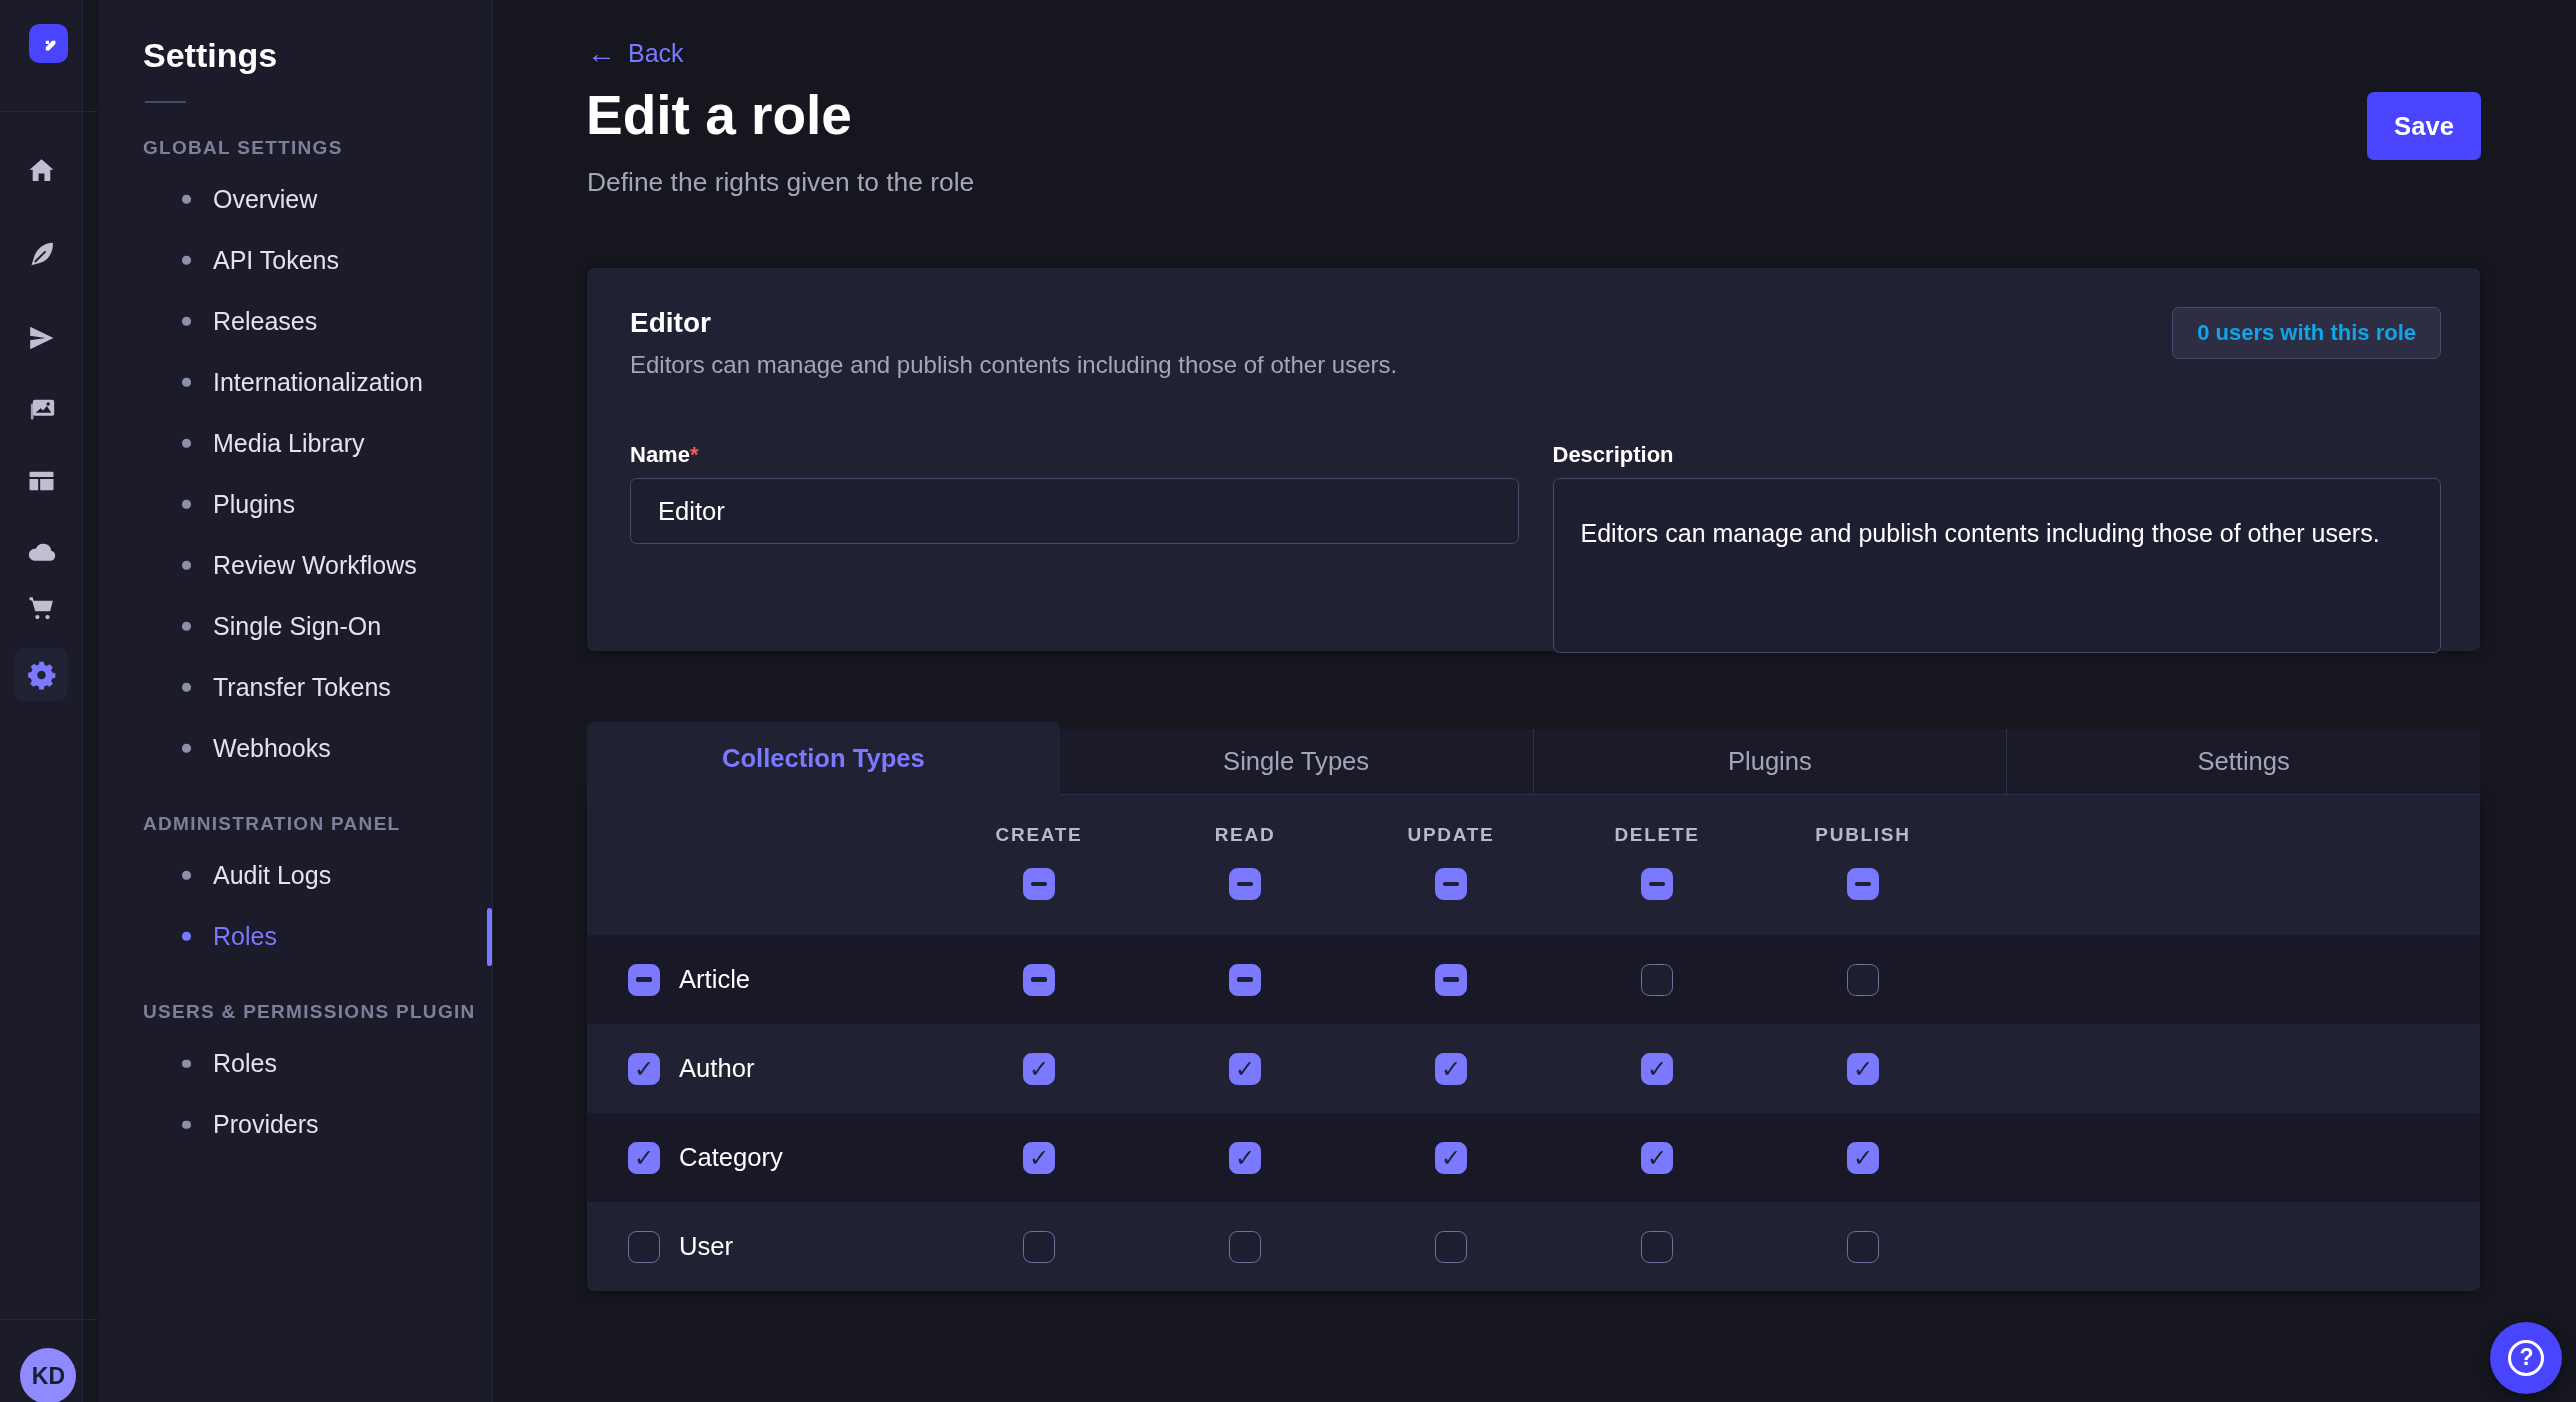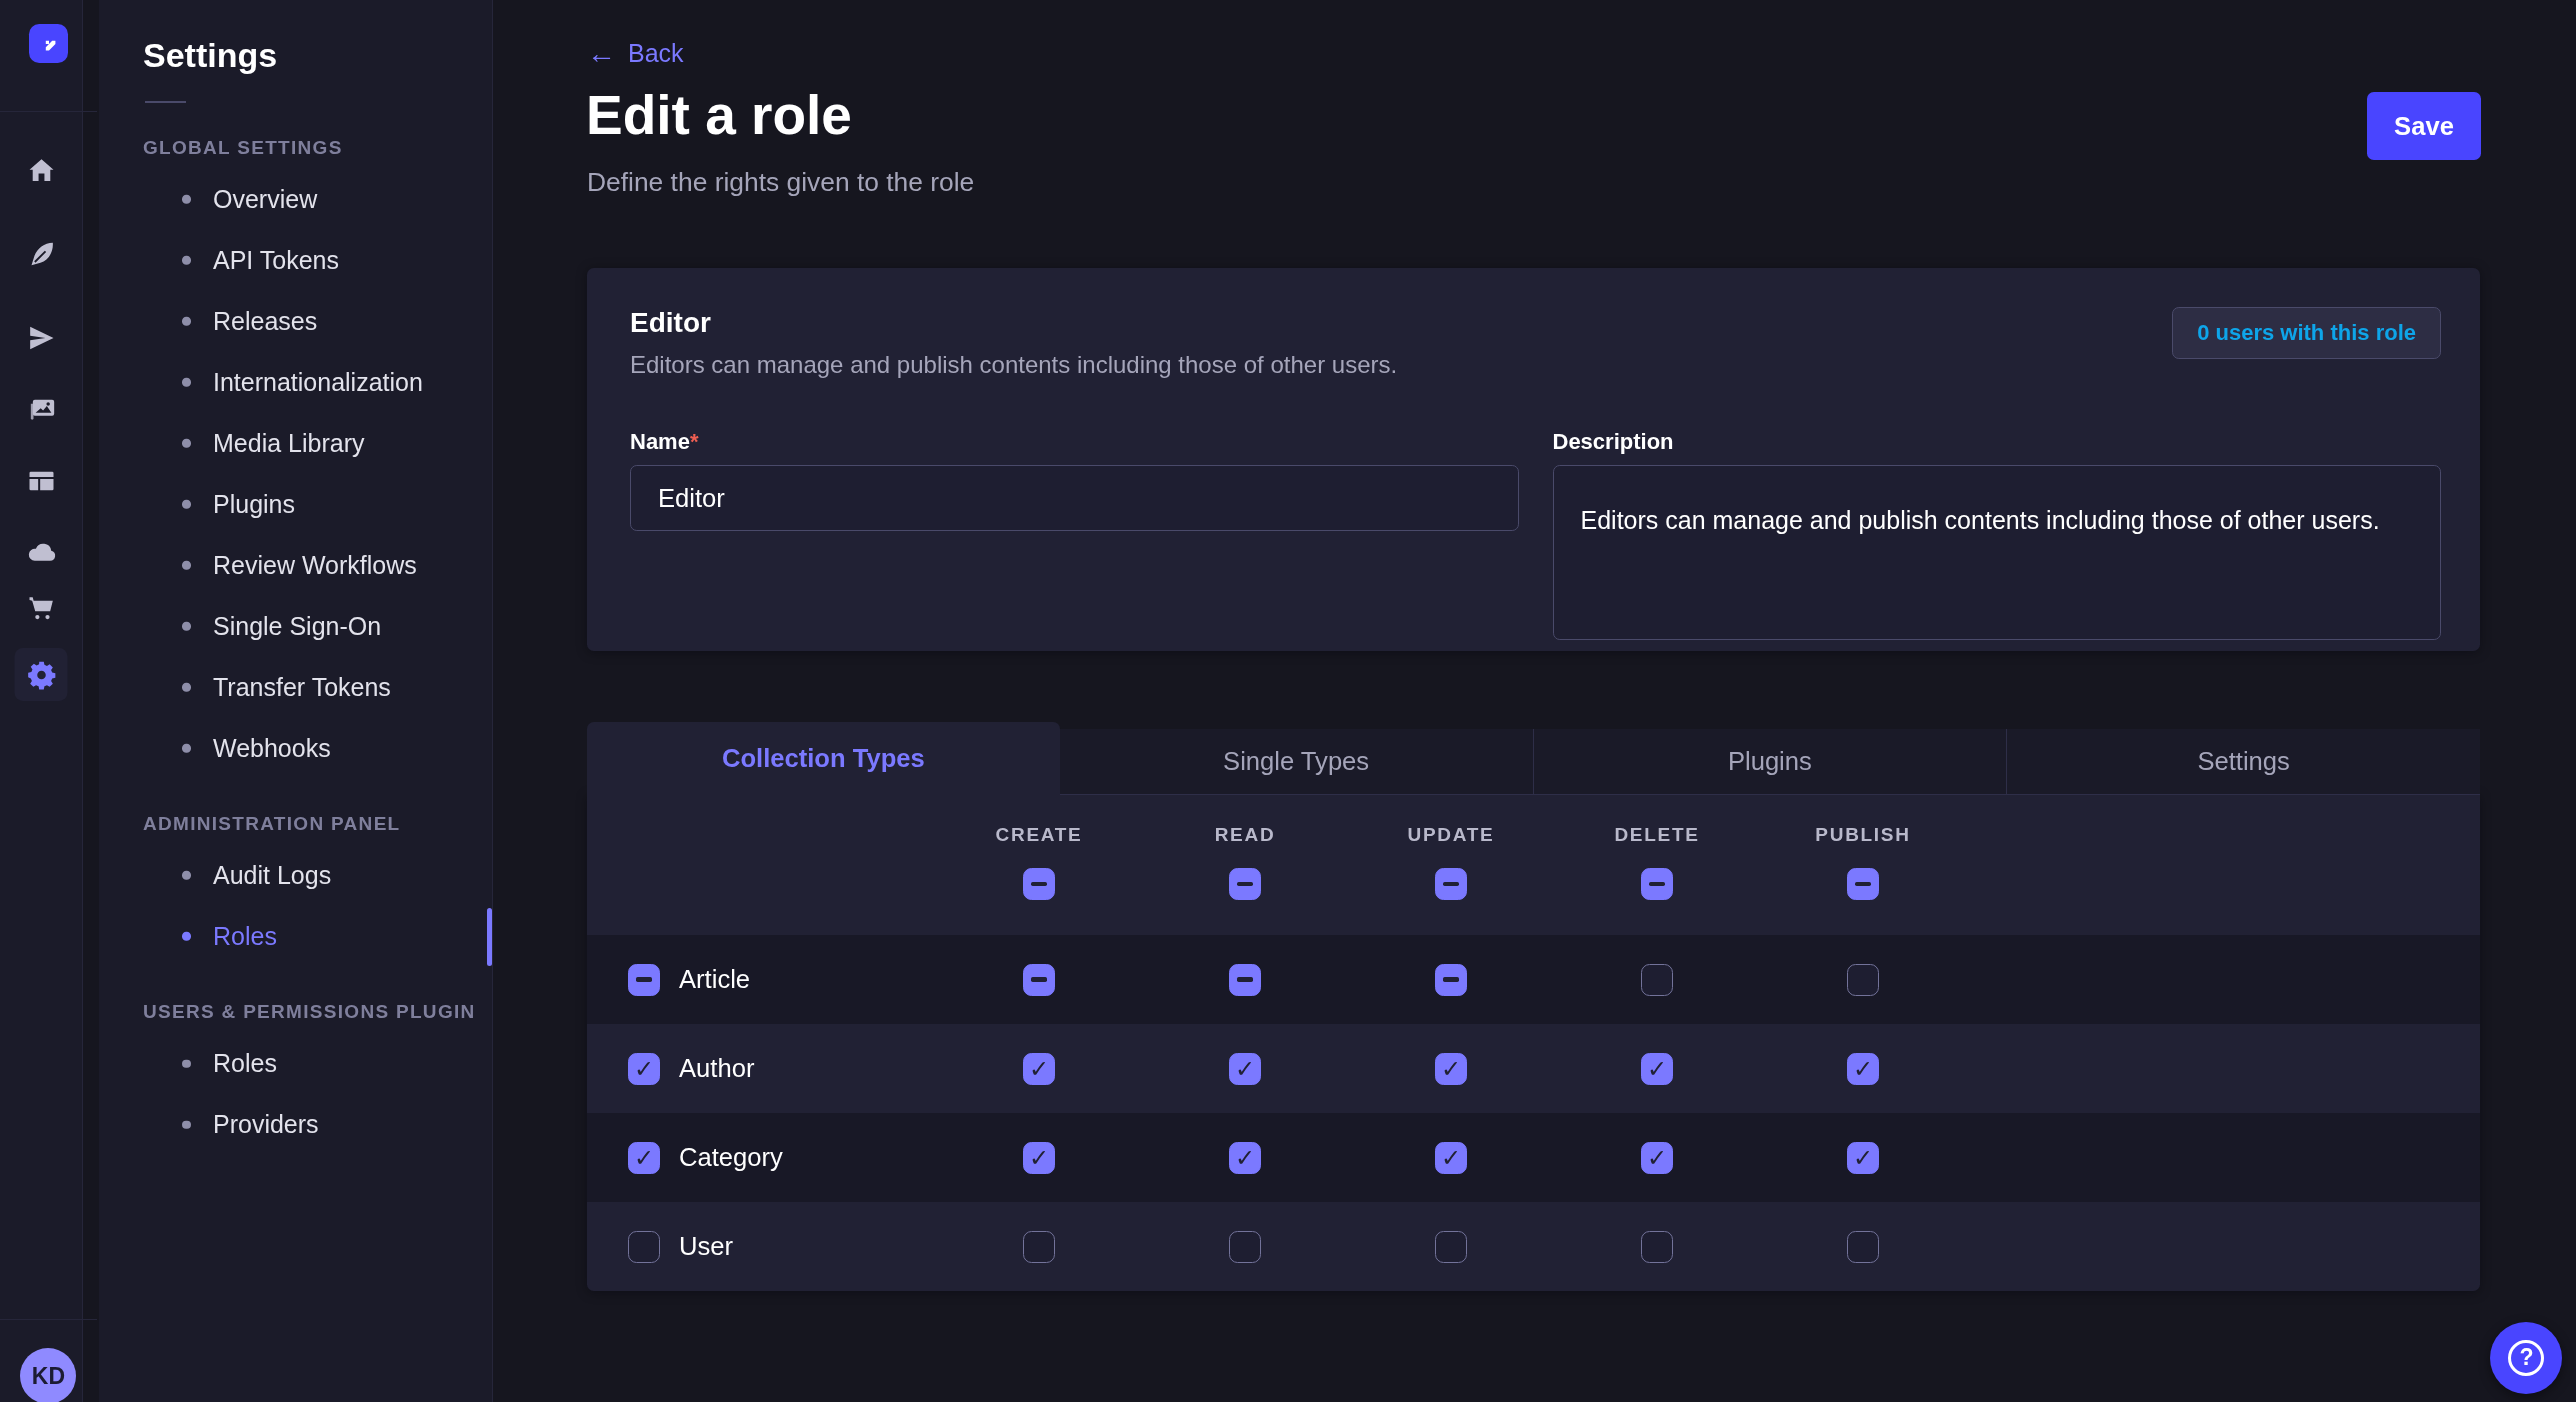--- a/index.html
+++ b/index.html
@@ -42,21 +42,21 @@
   .page-title{position:absolute;left:94px;top:83px;font-size:55px;font-weight:bold;color:var(--txt);}
   .page-sub{position:absolute;left:95px;top:167px;font-size:26.4px;color:var(--muted);}
   .save-btn{position:absolute;right:95px;top:92px;width:114px;height:68px;background:var(--accent);border:none;border-radius:6.8px;color:#fff;font-size:25.6px;font-weight:bold;cursor:pointer;font-family:inherit;}
 
   
   .role-card{position:absolute;left:95px;top:268px;width:1893px;height:383px;background:var(--card);border-radius:6.8px;box-shadow:0 1.7px 10.2px rgba(3,3,10,.35);}
   .role-head{display:flex;justify-content:space-between;align-items:flex-start;padding:39px 39px 0 43px;}
   .role-title{font-size:28px;font-weight:bold;color:var(--txt);}
   .role-desc{margin-top:12px;font-size:24px;color:var(--muted);}
   .role-badge{background:#2d2d44;border:1.7px solid var(--border-strong);border-radius:6.8px;padding:12px 24px;font-size:22px;font-weight:bold;color:#0ea5e9;cursor:pointer;white-space:nowrap;}
-  .role-fields{display:grid;grid-template-columns:1fr 1fr;gap:34px;padding:0 39px 0 43px;margin-top:50px;}
+  .role-fields{display:grid;grid-template-columns:1fr 1fr;gap:34px;padding:0 39px 0 43px;margin-top:63px;}
   .field-label{font-size:22px;font-weight:bold;color:var(--txt);margin-bottom:10.2px;}
   .req{color:var(--red);}
   .text-input{width:100%;height:66px;background:#1e1e31;border:1.7px solid var(--border-strong);border-radius:6.8px;color:var(--txt);font-size:25.6px;padding:0 27px;font-family:inherit;outline:none;}
   .text-area{width:100%;height:175px;background:#1e1e31;border:1.7px solid var(--border-strong);border-radius:6.8px;color:var(--txt);font-size:25px;padding:37px 27px;font-family:inherit;outline:none;resize:none;line-height:1.4;}
 
   
   .perm-card{position:absolute;left:95px;top:722px;width:1893px;}
   .tabs{display:flex;height:73px;align-items:flex-end;}
   .tab{flex:1;height:66px;background:#1a1a28;display:flex;align-items:center;justify-content:center;font-size:25.6px;color:var(--muted);border-bottom:1.7px solid var(--border2);cursor:pointer;}
   .tab + .tab:not(.active){border-left:1.7px solid var(--border2);}

